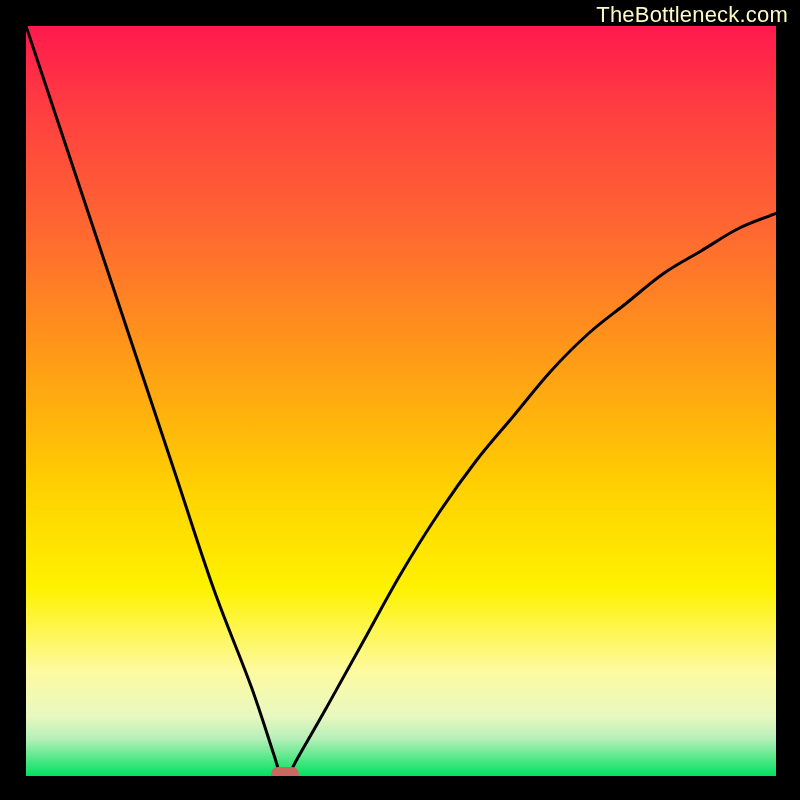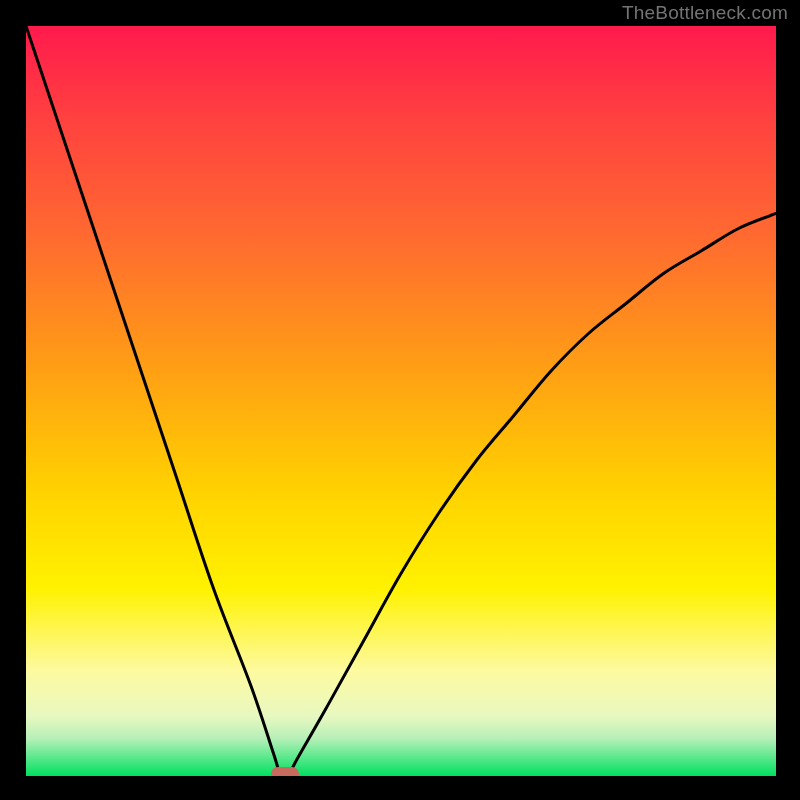--- a/index.html
+++ b/index.html
@@ -54,22 +54,22 @@
     position: absolute;
     width: 28px;
     height: 14px;
     border-radius: 7px;
     background: #c96a5f;
   }
   .watermark {
     position: absolute;
     top: 2px;
     right: 12px;
-    color: #737373;
-    font-size: 19px;
+    color: #fef9c3;
+    font-size: 22px;
     letter-spacing: 0.2px;
   }
 </style>
 </head>
 <body>
 
 <div class="frame">
   <div class="plot-area">
     <div class="gradient"></div>
     <svg class="curve" viewBox="0 0 750 750" preserveAspectRatio="none">

